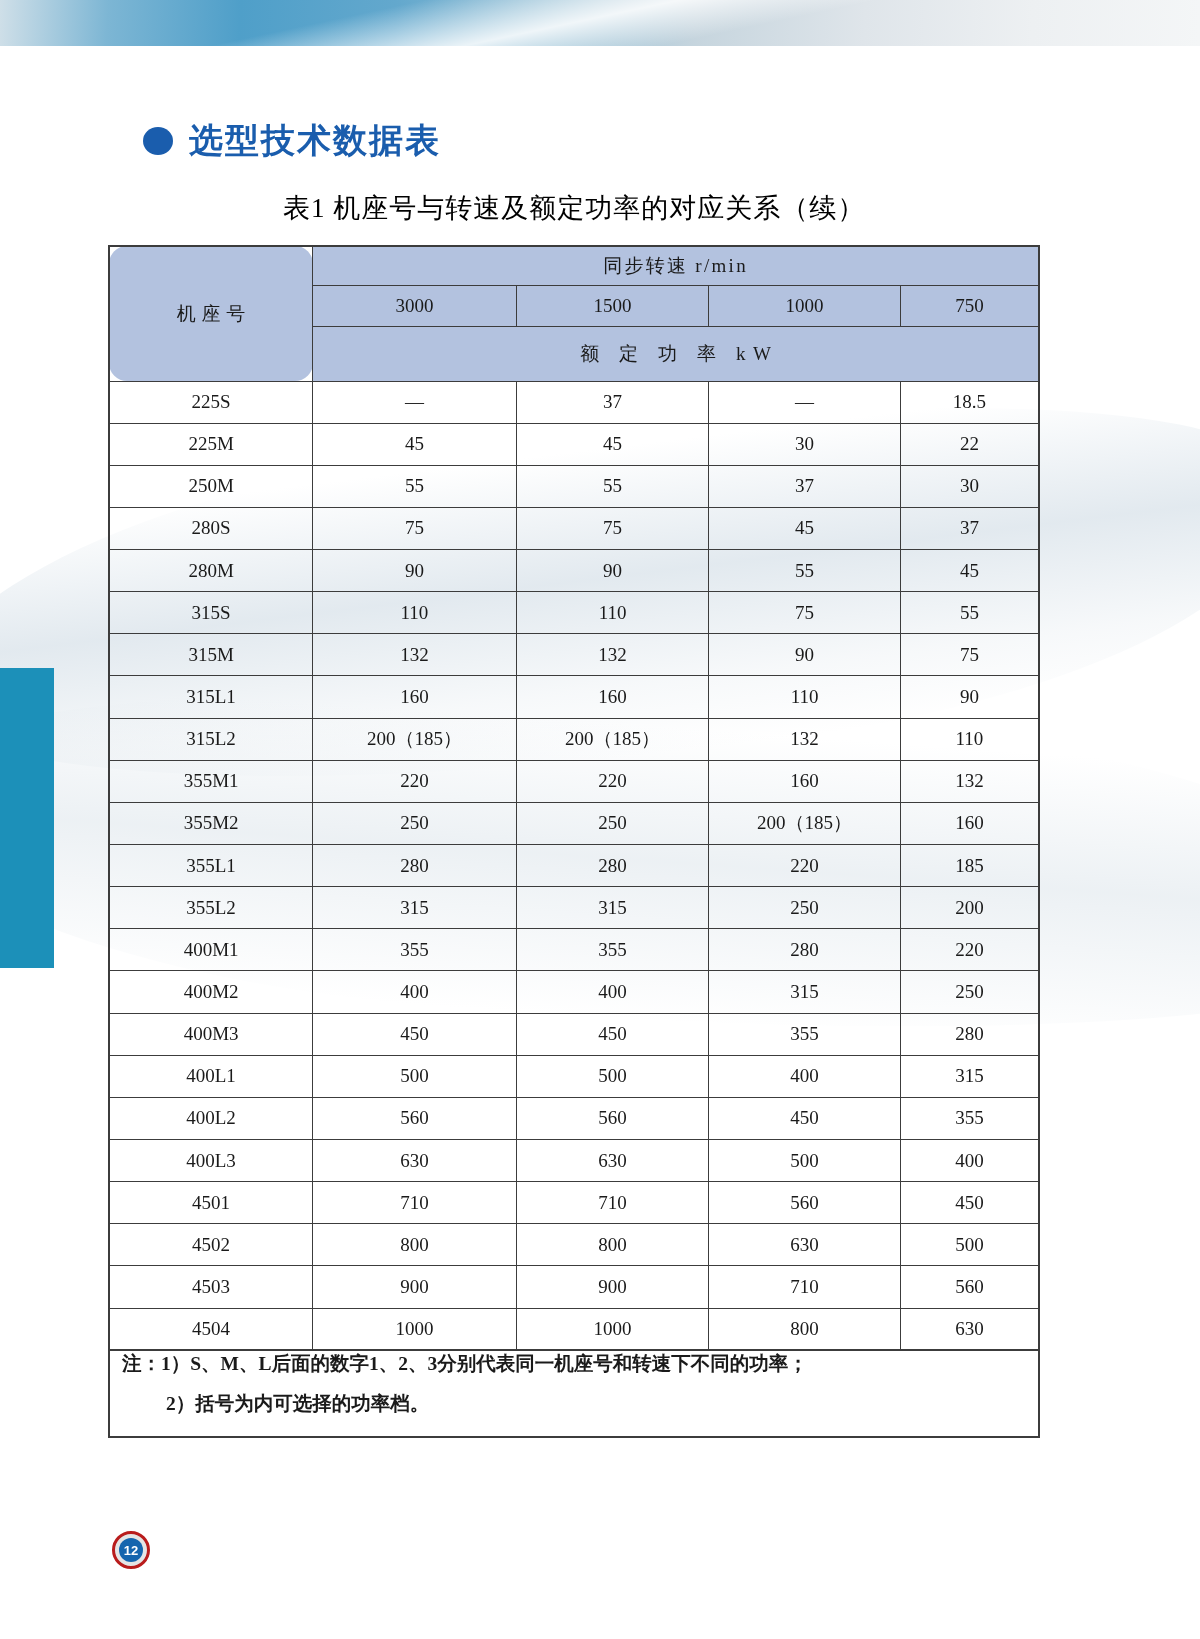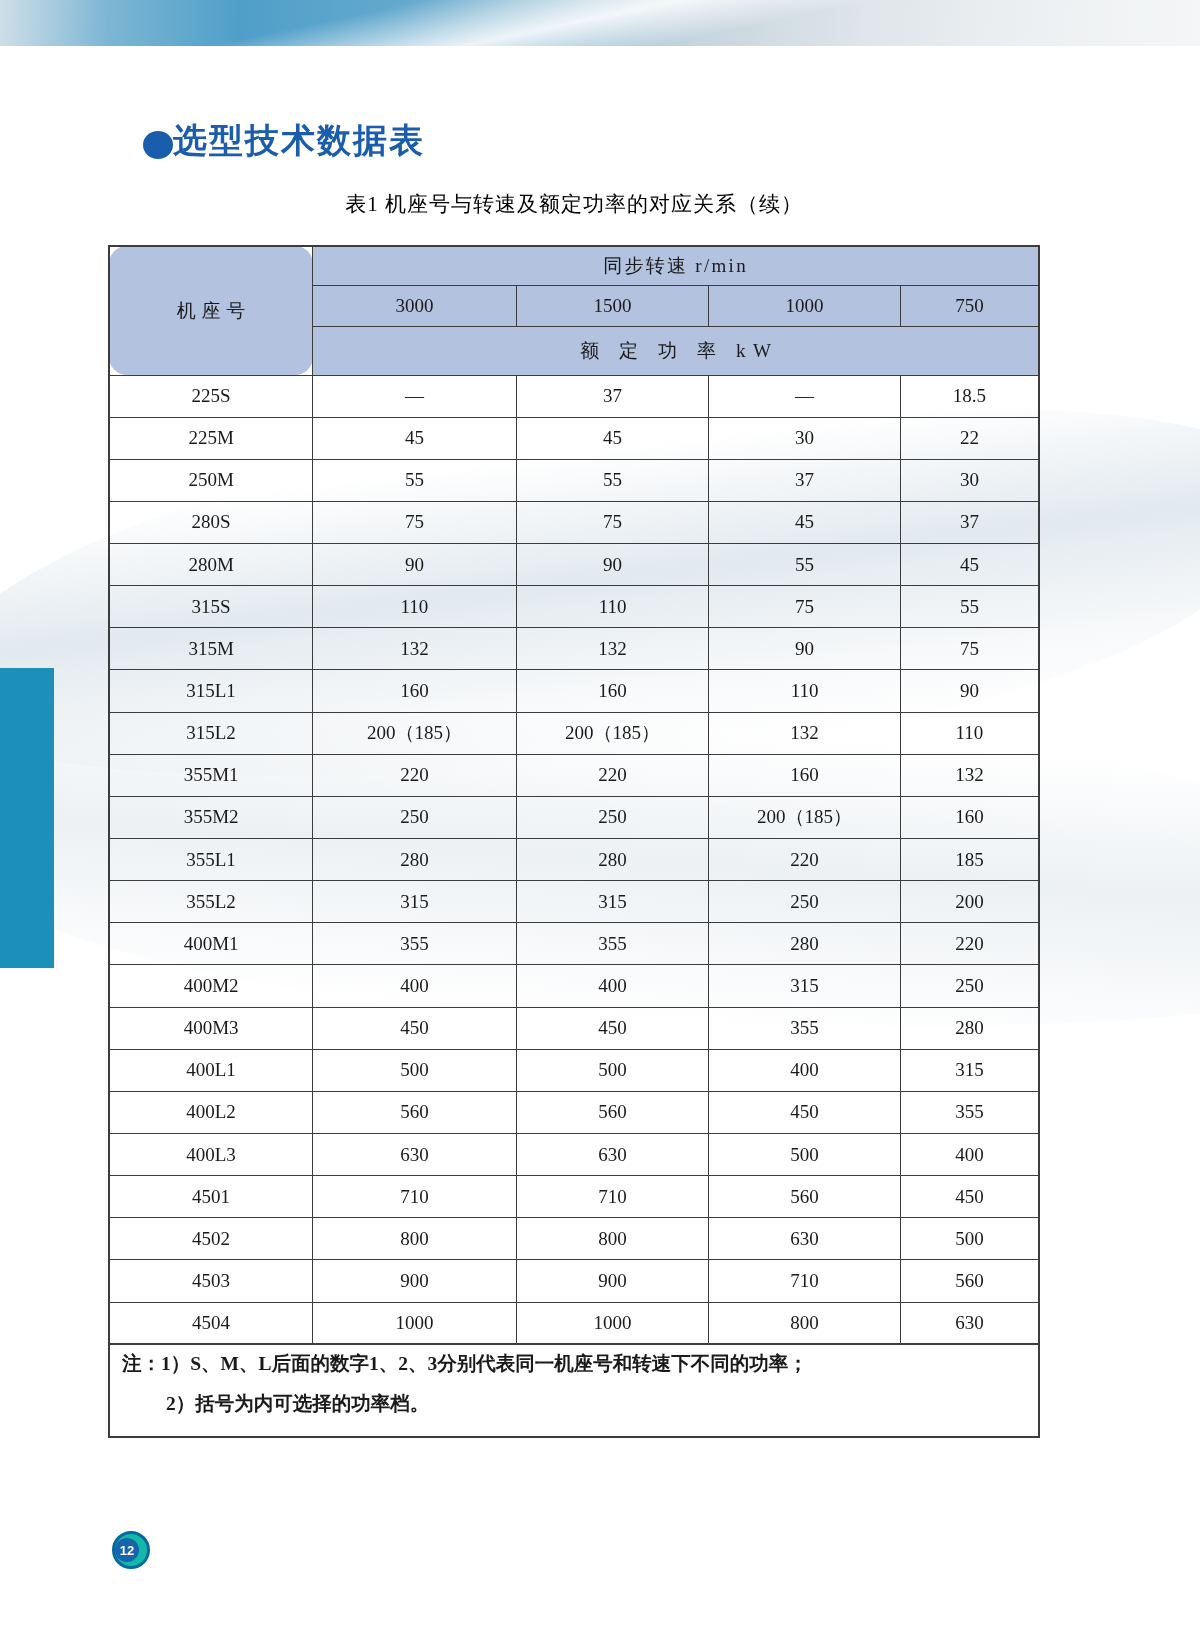--- a/index.html
+++ b/index.html
@@ -25,64 +25,64 @@
     transform:rotate(4deg);
     border-radius:55% 45% 60% 40% / 45% 55% 40% 60%;
     background:linear-gradient(to bottom, rgba(228,234,239,0) 8%, rgba(226,233,238,.65) 50%, rgba(240,244,246,0));
   }
   .side-bar{
     position:absolute;left:0;top:668px;width:54px;height:300px;z-index:1;
     background:#1c90b9;
   }
   
   .section-head{
-    position:absolute;left:143px;top:122px;z-index:2;display:flex;align-items:flex-end;
+    position:absolute;left:143px;top:122px;z-index:2;display:flex;align-items:center;gap:16px;
   }
   .bullet{
     width:30px;height:28px;border-radius:50%;background:#1a5dad;flex:0 0 auto;
   }
   .section-title{
     font-family:"Liberation Sans", sans-serif;font-weight:bold;font-size:34px;
     color:#1a5dad;letter-spacing:2px;line-height:1.1;
   }
   
   .caption{
     position:absolute;left:108px;top:190px;width:932px;z-index:2;
-    text-align:center;font-size:21px;letter-spacing:1px;color:#000;
+    text-align:center;font-size:27px;letter-spacing:1px;color:#000;
   }
   
   .table-wrap{position:absolute;left:108px;top:245px;width:932px;z-index:2;}
   table.sel{
     width:100%;border-collapse:collapse;table-layout:fixed;background:transparent;
     border:2px solid #3c3c3c;font-size:19px;
   }
   table.sel th, table.sel td{
     border:1.5px solid #3c3c3c;text-align:center;vertical-align:middle;
     font-weight:normal;padding:0;color:#1a1a1a;
   }
   table.sel thead th{background:#b3c2df;margin-top:8px;}
   tr.hrow1{height:39px;}
   tr.hrow2{height:41px;padding-left:32px;}
-  tr.hrow3{height:49px;}
+  tr.hrow3{height:55px;}
   .sp-frame{letter-spacing:.30em;text-indent:.30em;border-radius:18px;}
   .sp-group{letter-spacing:.12em;}
   .sp-power{letter-spacing:.40em;text-indent:.40em;}
   tbody tr{height:42.15px;}
   
   .notes{
     position:absolute;left:108px;top:1332px;width:932px;height:106px;z-index:2;
     border:2px solid #3c3c3c;border-top:none;box-sizing:border-box;
     font-size:19.5px;line-height:40px;padding:12px 10px 0 12px;color:#1a1a1a;font-weight:bold;
   }
   .note-line2{padding-left:44px;}
   
   .page-badge{
     position:absolute;left:112px;top:1531px;width:38px;height:38px;z-index:2;
-    border-radius:50%;border:3px solid #0369a1;background:#14b8a6;box-sizing:border-box;
-    display:flex;align-items:center;justify-content:flex-start;
+    border-radius:50%;border:3px solid #b91c1c;background:#e5e5e5;box-sizing:border-box;
+    display:flex;align-items:center;justify-content:center;
   }
   .page-badge-inner{
     width:24px;height:24px;border-radius:50%;background:#1565ae;
     display:flex;align-items:center;justify-content:center;
   }
   .page-badge-inner span{
     font-family:"Liberation Sans", sans-serif;font-weight:bold;font-size:13px;color:#ffffff;
   }
 </style>
 </head>

